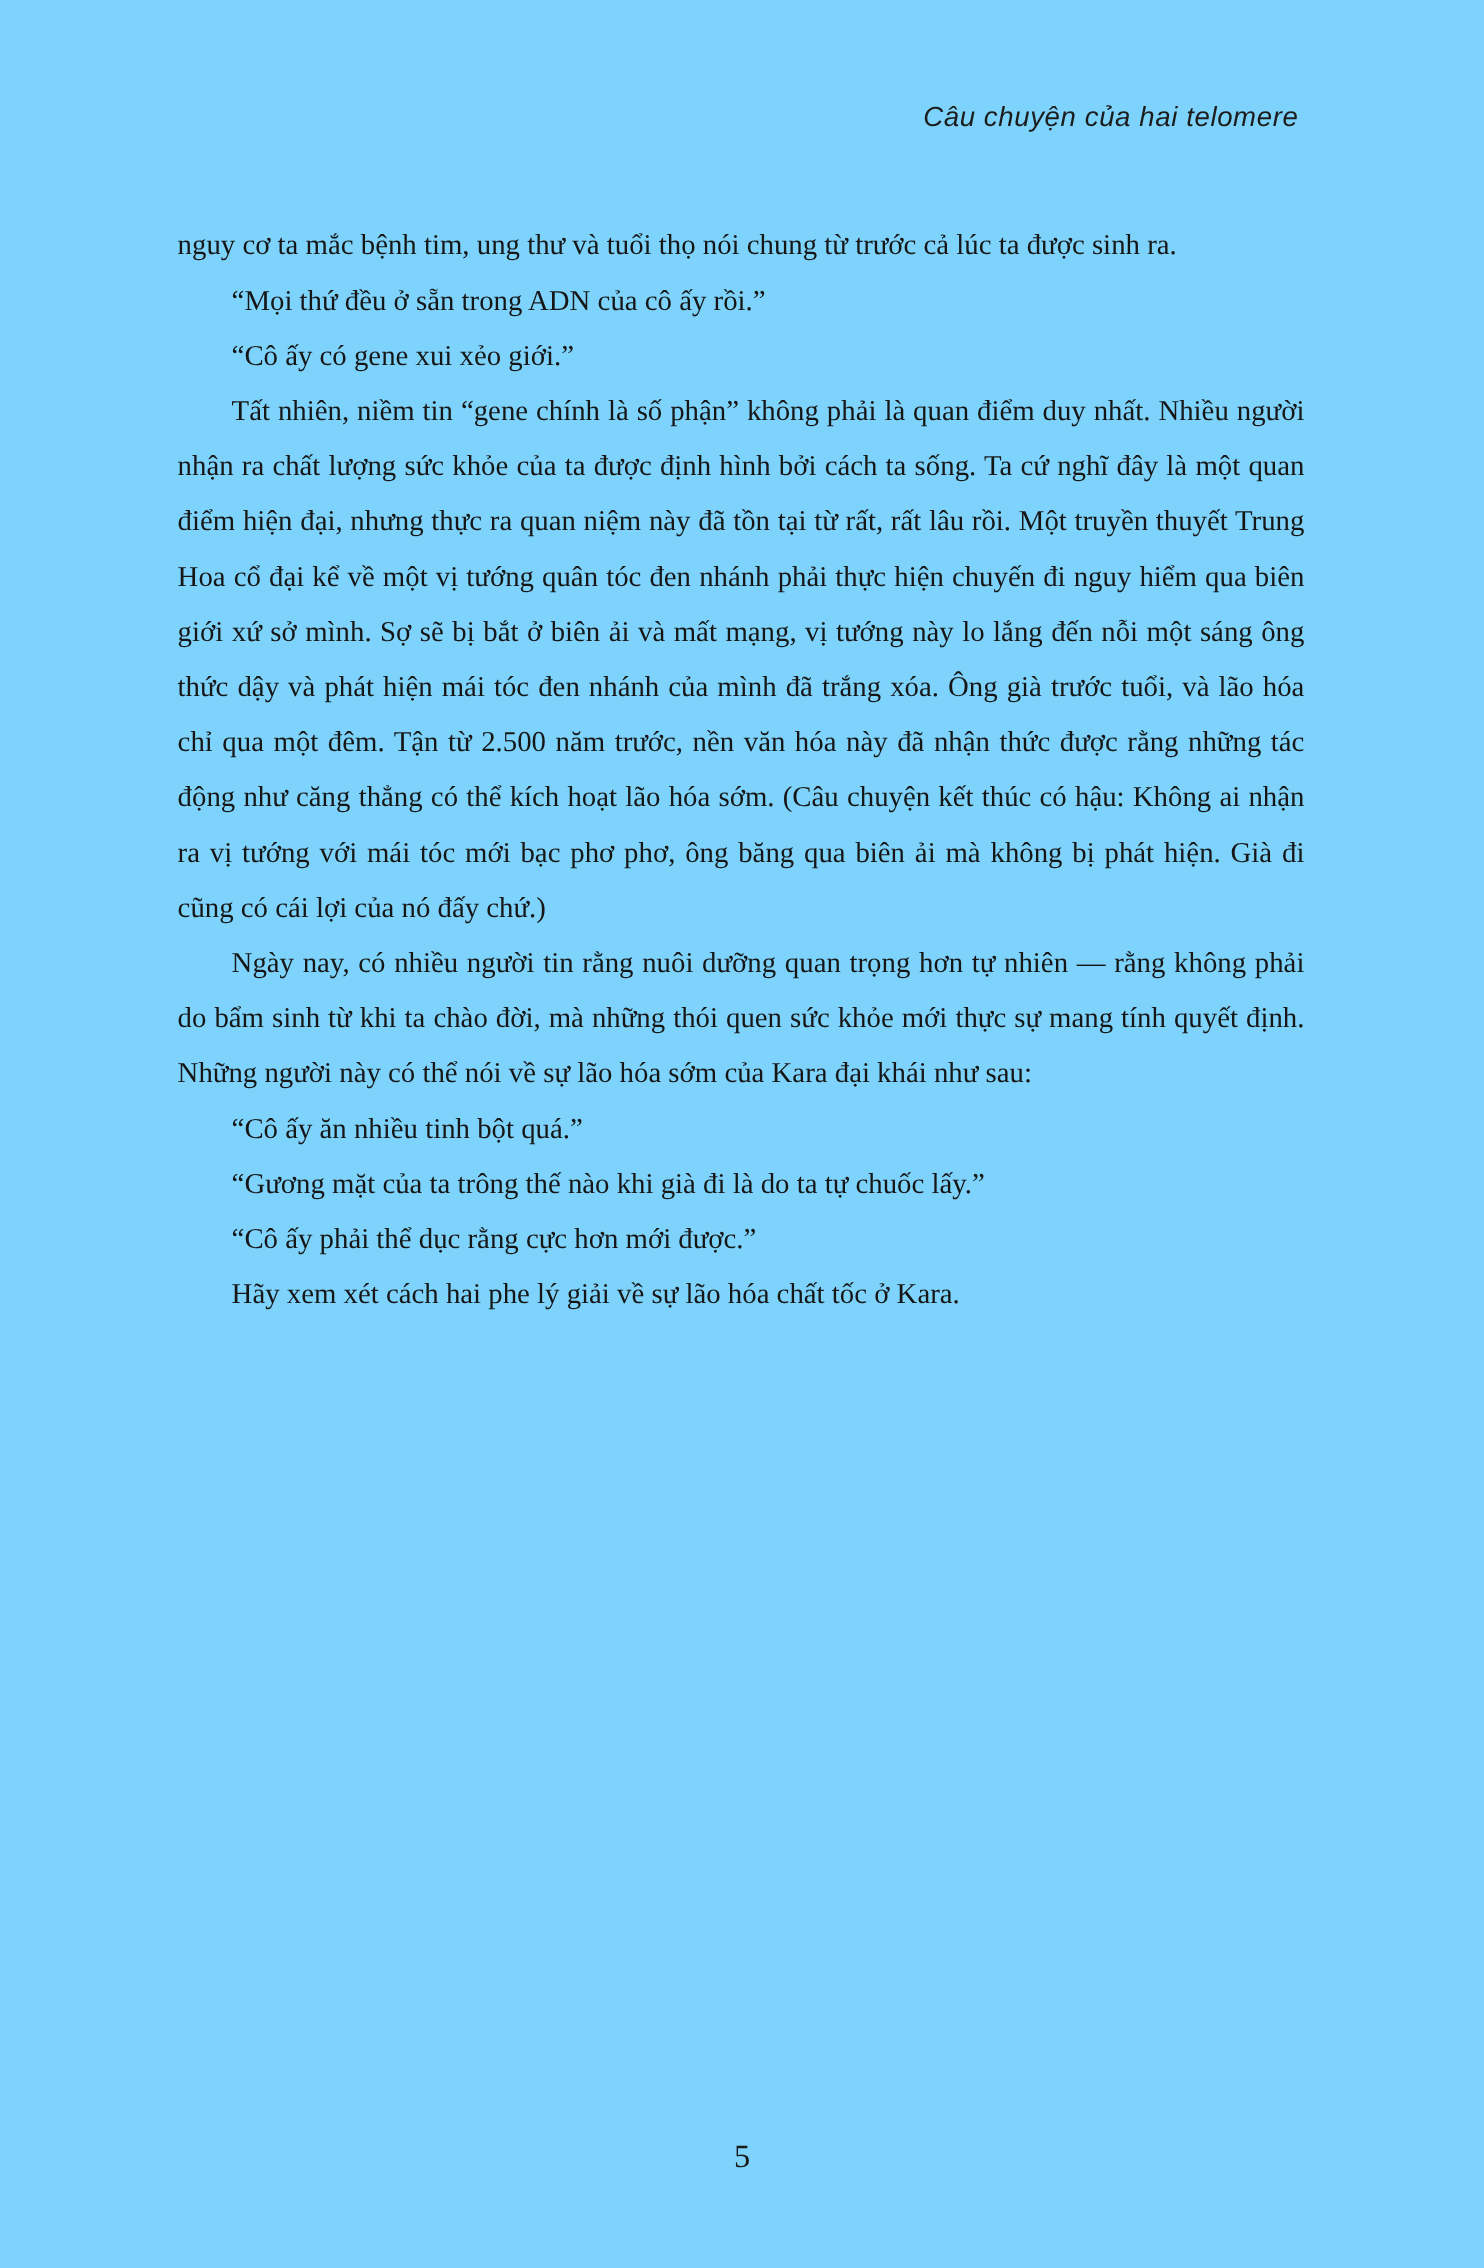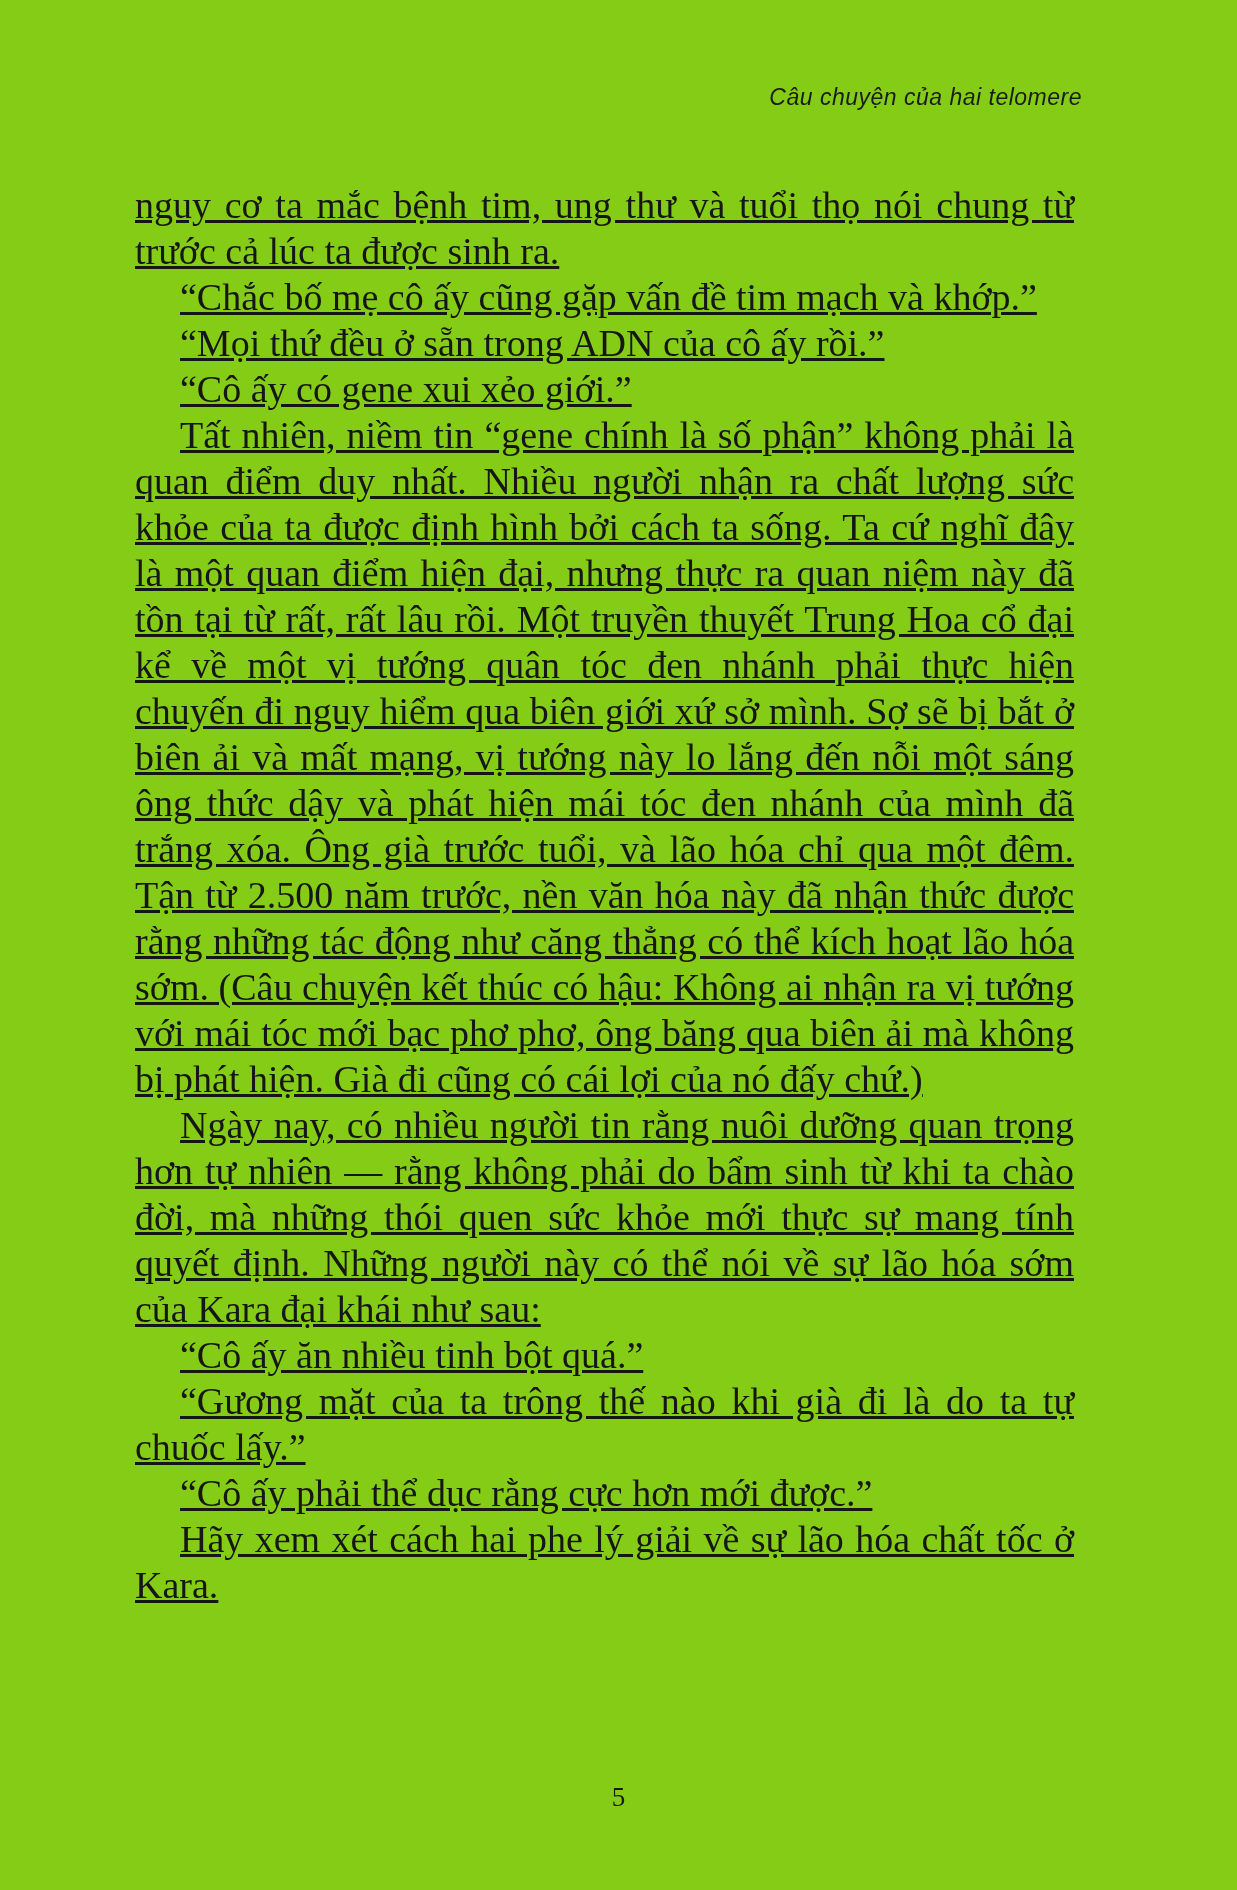--- a/index.html
+++ b/index.html
@@ -4,47 +4,46 @@
 <style>
   html, body {
     margin: 0;
     padding: 0;
     background: #ffffff;
   }
   .page {
     position: relative;
     width: 1237px;
     height: 1890px;
-    background: #84cc16;
+    background: #7dd3fc;
     color: #1a1a1a;
     overflow: hidden;
   }
   .running-head {
     position: absolute;
     top: 84px;
     left: 143px;
     width: 939px;
     text-align: right;
     font-family: "Liberation Sans", "DejaVu Sans", sans-serif;
     font-style: italic;
     font-size: 23px;
     font-weight: 400;
     letter-spacing: 0.5px;
     color: #1c1c1c;
   }
   .page-body {
     position: absolute;
     top: 182px;
-    left: 135px;
+    left: 148px;
     width: 939px;
     font-family: "Liberation Serif", "DejaVu Serif", serif;
-    font-size: 38px;
+    font-size: 24px;
     line-height: 46px;
     color: #161616;
-    text-decoration: underline;
   }
   .para {
     margin: 0;
     text-align: justify;
     text-justify: inter-word;
   }
   .para.indent {
     text-indent: 45px;
   }
   .para.continuation {
@@ -62,21 +61,20 @@
   }
 </style>
 </head>
 <body>
 
 <div class="page">
   <div class="running-head">Câu chuyện của hai telomere</div>
 
   <main class="page-body">
       <p class="para continuation">nguy cơ ta mắc bệnh tim, ung thư và tuổi thọ nói chung từ trước cả lúc ta được sinh ra.</p>
-      <p class="para indent">“Chắc bố mẹ cô ấy cũng gặp vấn đề tim mạch và khớp.”</p>
       <p class="para indent">“Mọi thứ đều ở sẵn trong ADN của cô ấy rồi.”</p>
       <p class="para indent">“Cô ấy có gene xui xẻo giới.”</p>
       <p class="para indent">Tất nhiên, niềm tin “gene chính là số phận” không phải là quan điểm duy nhất. Nhiều người nhận ra chất lượng sức khỏe của ta được định hình bởi cách ta sống. Ta cứ nghĩ đây là một quan điểm hiện đại, nhưng thực ra quan niệm này đã tồn tại từ rất, rất lâu rồi. Một truyền thuyết Trung Hoa cổ đại kể về một vị tướng quân tóc đen nhánh phải thực hiện chuyến đi nguy hiểm qua biên giới xứ sở mình. Sợ sẽ bị bắt ở biên ải và mất mạng, vị tướng này lo lắng đến nỗi một sáng ông thức dậy và phát hiện mái tóc đen nhánh của mình đã trắng xóa. Ông già trước tuổi, và lão hóa chỉ qua một đêm. Tận từ 2.500 năm trước, nền văn hóa này đã nhận thức được rằng những tác động như căng thẳng có thể kích hoạt lão hóa sớm. (Câu chuyện kết thúc có hậu: Không ai nhận ra vị tướng với mái tóc mới bạc phơ phơ, ông băng qua biên ải mà không bị phát hiện. Già đi cũng có cái lợi của nó đấy chứ.)</p>
       <p class="para indent">Ngày nay, có nhiều người tin rằng nuôi dưỡng quan trọng hơn tự nhiên — rằng không phải do bẩm sinh từ khi ta chào đời, mà những thói quen sức khỏe mới thực sự mang tính quyết định. Những người này có thể nói về sự lão hóa sớm của Kara đại khái như sau:</p>
       <p class="para indent">“Cô ấy ăn nhiều tinh bột quá.”</p>
       <p class="para indent">“Gương mặt của ta trông thế nào khi già đi là do ta tự chuốc lấy.”</p>
       <p class="para indent">“Cô ấy phải thể dục rằng cực hơn mới được.”</p>
       <p class="para indent">Hãy xem xét cách hai phe lý giải về sự lão hóa chất tốc ở Kara.</p>
     </main>
 

